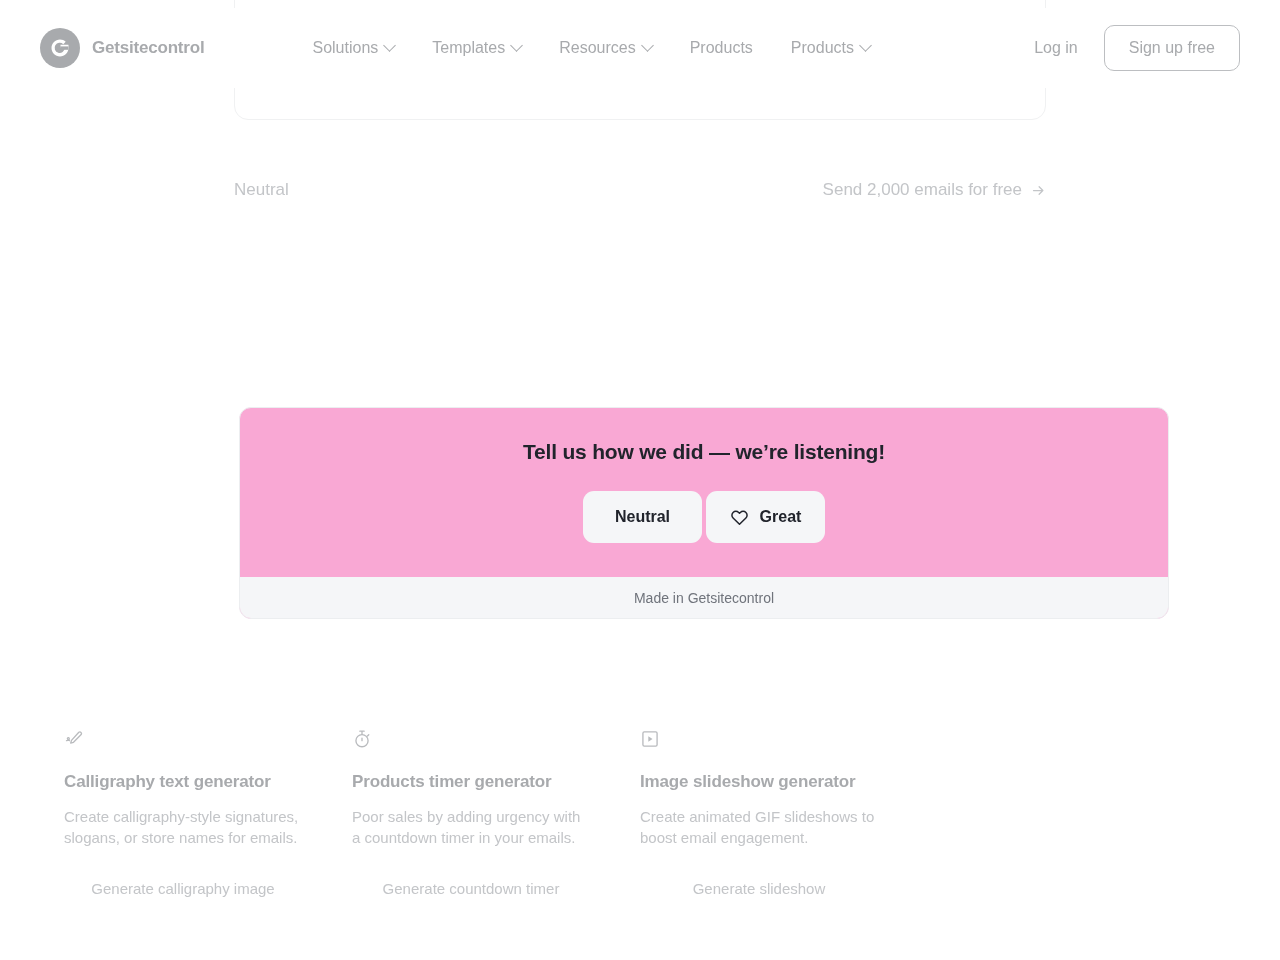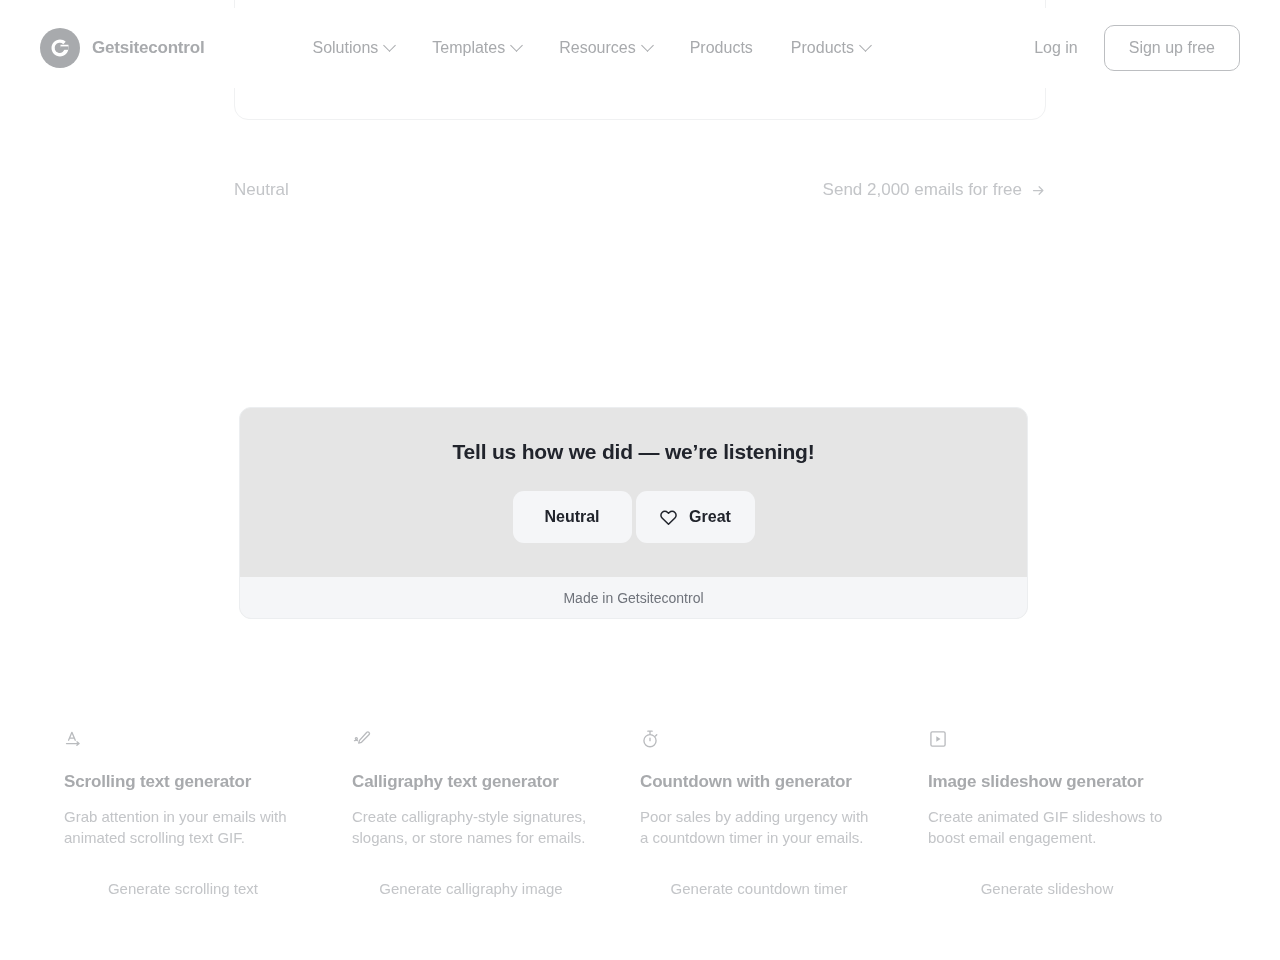--- a/index.html
+++ b/index.html
@@ -164,24 +164,24 @@
     color: #c3c5c8;
     cursor: pointer;
     white-space: nowrap;
   }
 
   
   .feedback-card {
     position: absolute;
     left: 239px;
     top: 407px;
-    width: 789px;
+    width: 930px;
     border: 1px solid #eceef0;
     border-radius: 12px;
-    background: #e5e5e5;
+    background: #f9a8d4;
     overflow: hidden;
   }
   .fb-body {
     padding: 32px 24px 34px;
     text-align: center;
   }
   .fb-title {
     font-size: 21px;
     font-weight: 700;
     color: #21242c;
@@ -344,52 +344,41 @@
         </svg>
         <span>Great</span>
       </button>
     </div>
   </div>
   <div class="fb-footer">Made in Getsitecontrol</div>
 </div>
 
 <div class="features">
 
-  <div class="feature">
-    <div class="feat-icon">
-      <svg width="20" height="20" viewBox="0 0 24 24" fill="none" stroke="#b9bbbe" stroke-width="1.6" stroke-linecap="round" stroke-linejoin="round" aria-hidden="true">
-        <path d="M5.5 13.5 9.5 4l4 9.5M6.8 10.9h5.4"></path>
-        <path d="M3 17.5h15M15.5 15.4l2.6 2.1-2.6 2.1"></path>
-      </svg>
-    </div>
-    <div class="feat-title">Scrolling text generator</div>
-    <div class="feat-desc">Grab attention in your emails with animated scrolling text GIF.</div>
-    <button class="feat-cta">Generate scrolling text</button>
-  </div>
 
   <div class="feature">
     <div class="feat-icon">
       <svg width="20" height="20" viewBox="0 0 24 24" fill="none" stroke="#b9bbbe" stroke-width="1.6" stroke-linecap="round" stroke-linejoin="round" aria-hidden="true">
         <path d="M3 14c2.6 0 3.6-1.6 3.3-2.8-.2-.9-1.4-1.2-2 -.4-.7 1 .4 2.6 2.2 3.2"></path>
         <path d="M17.8 3.9a2 2 0 0 1 2.8 2.8L11.4 16 8 17l1-3.4z"></path>
       </svg>
     </div>
     <div class="feat-title">Calligraphy text generator</div>
     <div class="feat-desc">Create calligraphy-style signatures, slogans, or store names for emails.</div>
     <button class="feat-cta">Generate calligraphy image</button>
   </div>
 
   <div class="feature">
     <div class="feat-icon">
       <svg width="20" height="20" viewBox="0 0 24 24" fill="none" stroke="#b9bbbe" stroke-width="1.6" stroke-linecap="round" stroke-linejoin="round" aria-hidden="true">
         <circle cx="12" cy="14" r="7.3"></circle>
         <path d="M12 11v3M9.4 2.6h5.2M12 2.6v3.6M18.6 8.4l1.5-1.5"></path>
       </svg>
     </div>
-    <div class="feat-title">Countdown with generator</div>
+    <div class="feat-title">Products timer generator</div>
     <div class="feat-desc">Poor sales by adding urgency with a countdown timer in your emails.</div>
     <button class="feat-cta">Generate countdown timer</button>
   </div>
 
   <div class="feature">
     <div class="feat-icon">
       <svg width="20" height="20" viewBox="0 0 24 24" fill="none" stroke="#b9bbbe" stroke-width="1.6" stroke-linecap="round" stroke-linejoin="round" aria-hidden="true">
         <rect x="3.5" y="3.5" width="17" height="17" rx="1.6"></rect>
         <path d="M10 8.6 15 12l-5 3.4z" fill="#b9bbbe" stroke="none"></path>
       </svg>

